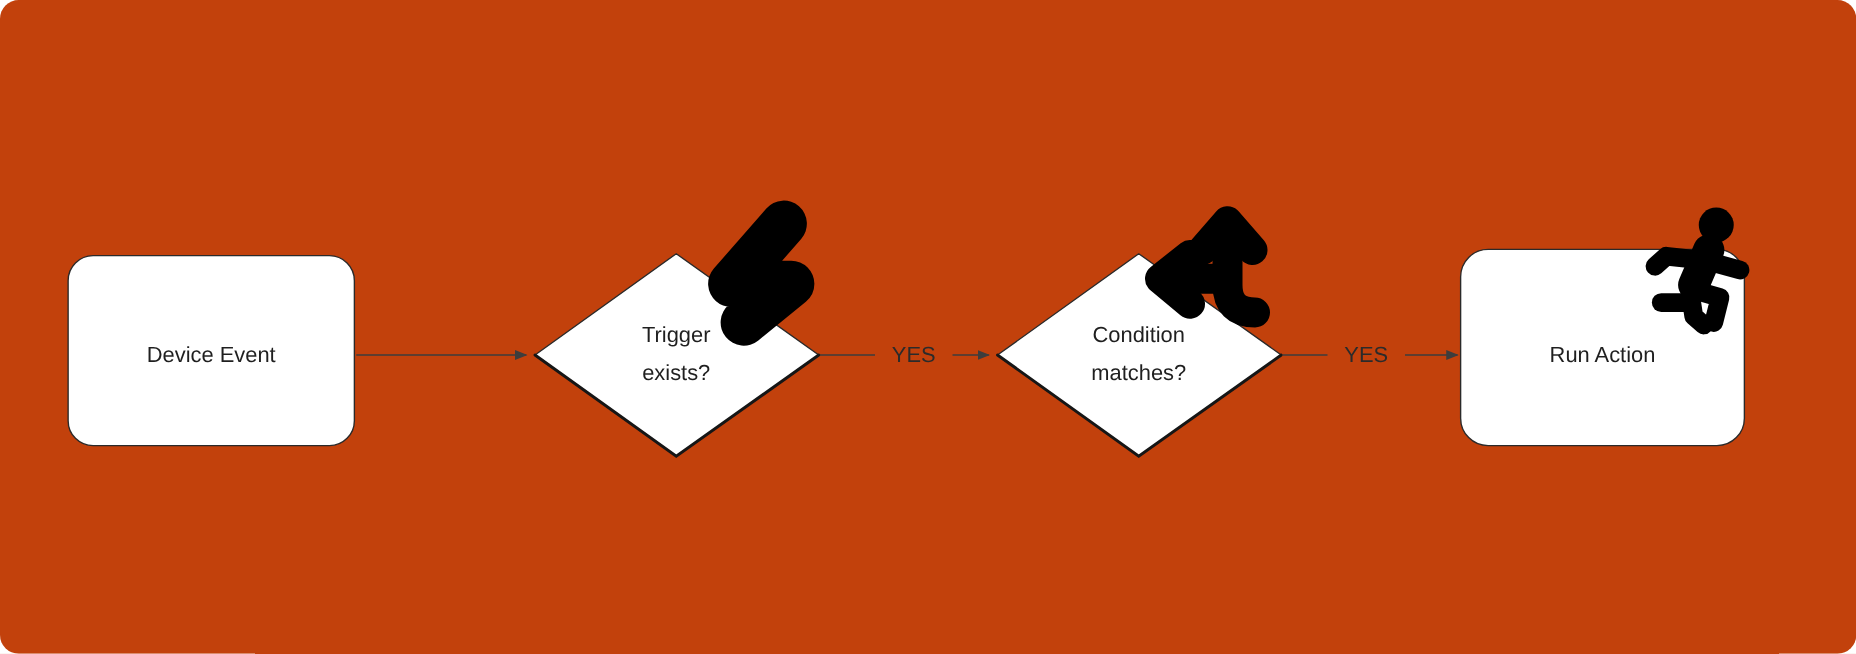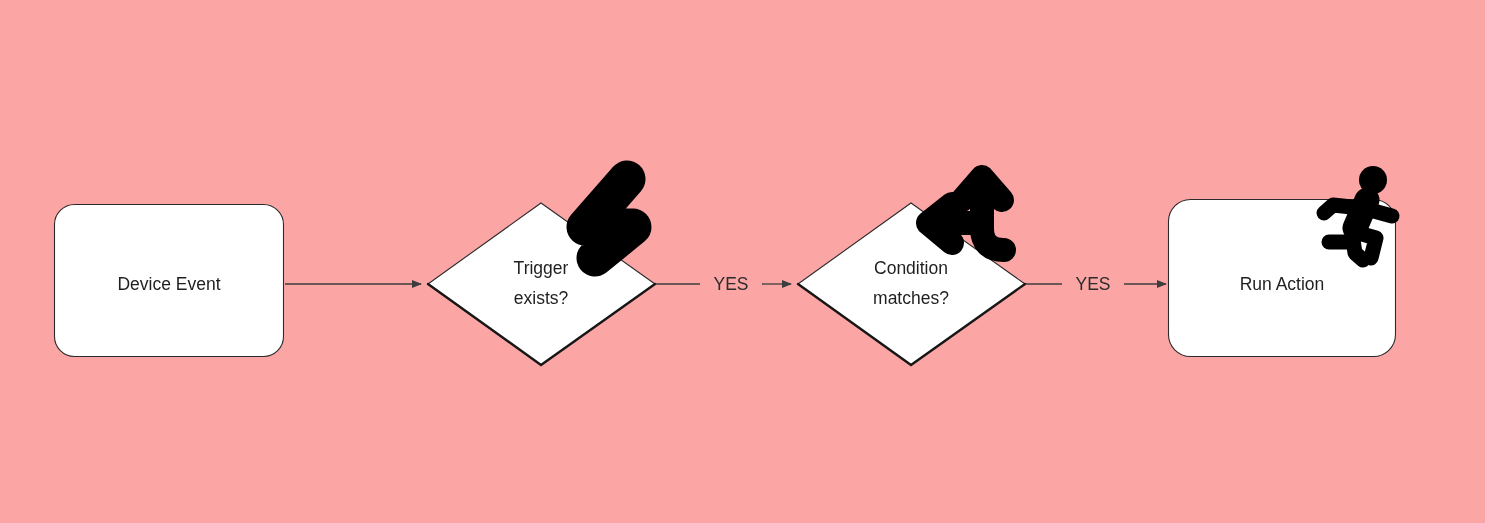--- a/index.html
+++ b/index.html
@@ -11,21 +11,22 @@
   body {
     width: 1485px;
     height: 523px;
     font-family: "Liberation Sans", "DejaVu Sans", sans-serif;
     overflow: hidden;
   }
   #diagram-root {
     position: relative;
     width: 1485px;
     height: 523px;
-    background: #fca5a5;
+    background: #c2410c;
+    border-radius: 15px;
   }
   #flow-svg {
     position: absolute;
     left: 0;
     top: 0;
     width: 1485px;
     height: 523px;
     display: block;
   }
   .node-label {

